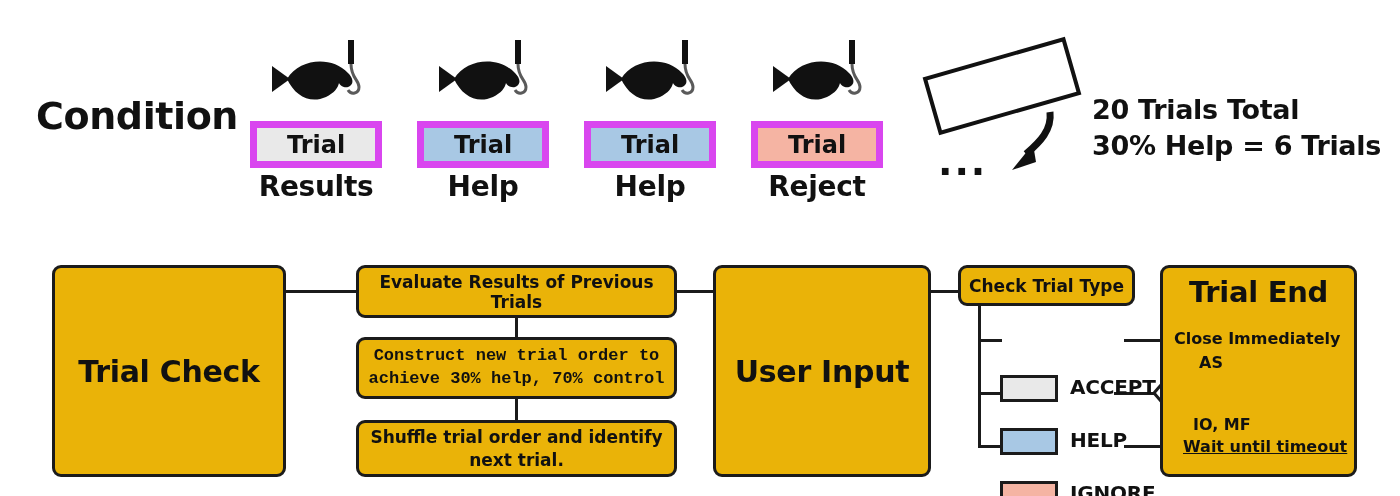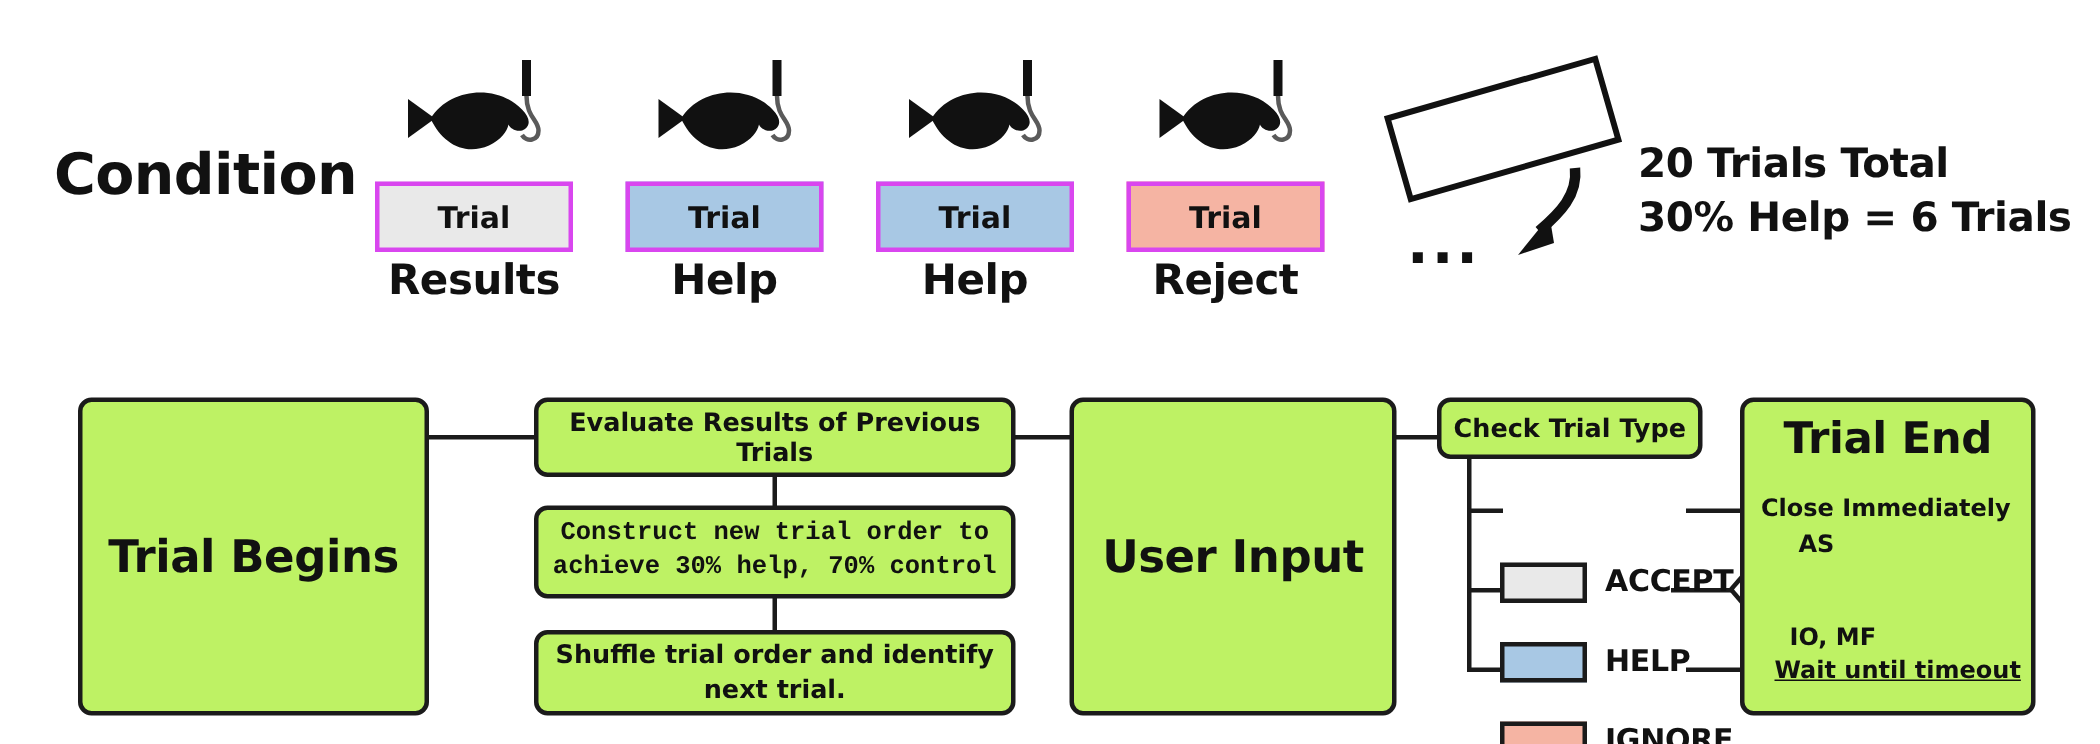--- a/index.html
+++ b/index.html
@@ -43,25 +43,25 @@
     display: block;
     margin: 0 auto;
     width: 112px;
     height: 84px;
   }
 
   .trial-box {
     box-sizing: border-box;
     width: 132px;
     height: 47px;
-    border: 3px solid #d946ef;
+    border: 7px solid #d946ef;
     display: flex;
     align-items: center;
     justify-content: center;
-    font-size: 20px;
+    font-size: 24px;
     font-weight: 700;
     margin-top: 1px;
   }
 
   .trial-caption {
     text-align: center;
     font-size: 28px;
     font-weight: 700;
     margin-top: 2px;
     letter-spacing: -0.3px;
@@ -112,21 +112,21 @@
     position: absolute;
     left: 0;
     top: 250px;
     width: 1400px;
     height: 246px;
   }
 
   .fbox {
     position: absolute;
     box-sizing: border-box;
-    background: #bef264;
+    background: #eab308;
     border: 3px solid #1b1b1b;
     border-radius: 9px;
     display: flex;
     align-items: center;
     justify-content: center;
     text-align: center;
     z-index: 3;
   }
 
   #box-trial-begins {
@@ -335,21 +335,21 @@
   <div class="conn conn-h" style="left:1124px; top:89px; width:44px;"></div>
   <div class="conn conn-h" style="left:1114px; top:142px; width:40px;"></div>
   <div class="conn conn-h" style="left:1124px; top:195px; width:36px;"></div>
 
   <svg id="flow-svg" viewBox="0 0 1400 246">
     <path d="M1154,143 L1186,106" fill="none" stroke="#1b1b1b" stroke-width="3"></path>
     <path d="M1154,143 L1184,178" fill="none" stroke="#1b1b1b" stroke-width="3"></path>
   </svg>
 
   <div class="fbox" id="box-trial-begins">
-    <span>Trial Begins</span>
+    <span>Trial Check</span>
   </div>
 
   <div class="fbox" id="box-evaluate">
     <span>Evaluate Results of Previous Trials</span>
   </div>
 
   <div class="fbox" id="box-construct">
     <span>Construct new trial order to achieve 30% help, 70% control</span>
   </div>
 

